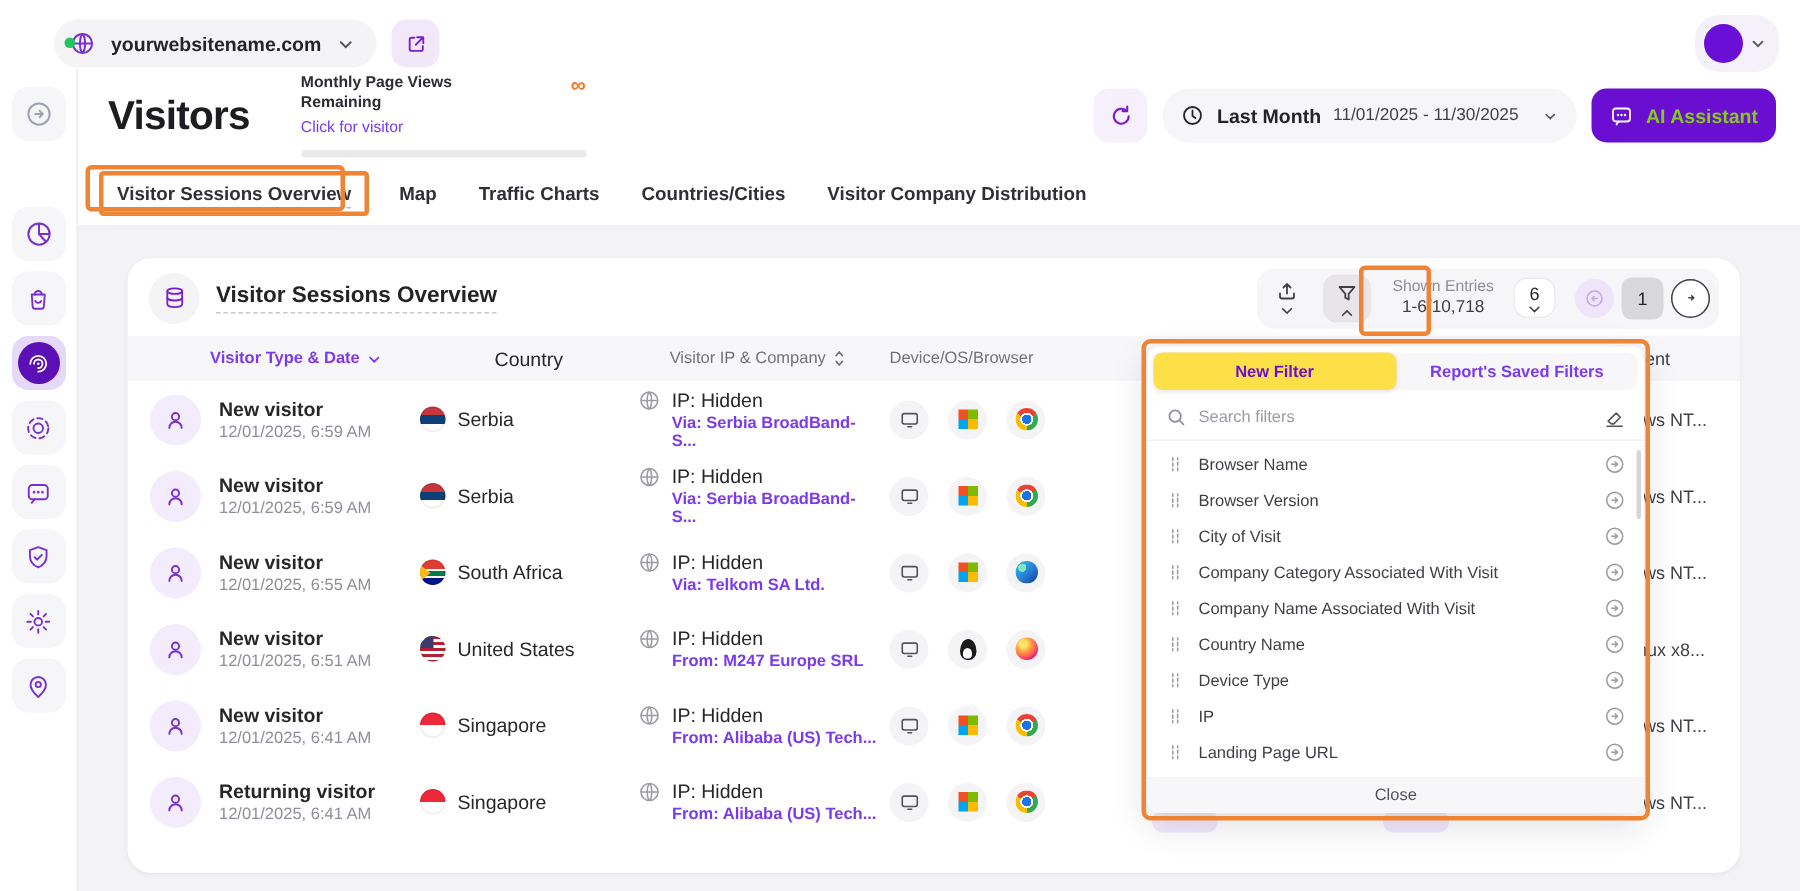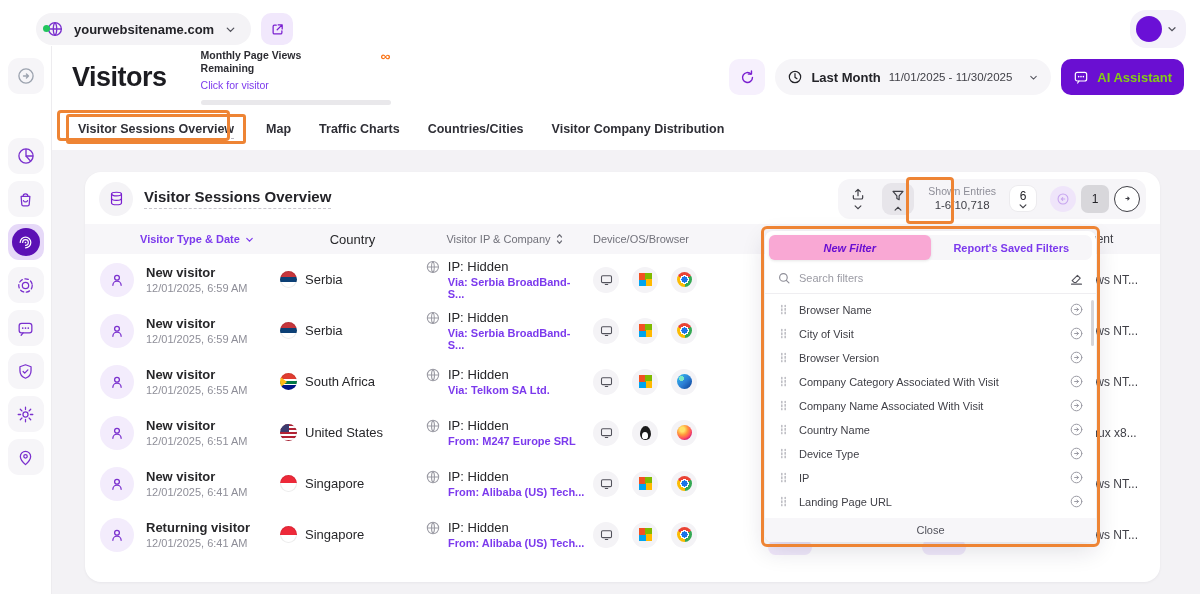--- a/index.html
+++ b/index.html
@@ -103,21 +103,21 @@
   .logo-edge { width:15px; height:15px; border-radius:50%; background:radial-gradient(circle at 30% 30%, #7ce8c4 0 18%, rgba(0,0,0,0) 19%), linear-gradient(135deg,#35c1f1 0%,#2b7cd3 55%,#0a3d8f 100%); }
   .logo-firefox { width:15px; height:15px; border-radius:50%; background:radial-gradient(circle at 35% 30%, #ffe268 0 16%, #ff9a3c 38%, #ff4f5e 62%, #b5007f 85%, #722291 100%); }
   .logo-linux { width:11px; height:14px; background:#1b1b1b; border-radius:50% 50% 46% 46% / 58% 58% 42% 42%; position:relative; }
   .logo-linux::after { content:""; position:absolute; left:2.5px; top:6px; width:6px; height:7px; background:#fff; border-radius:50% 50% 40% 40%; }
 
   
   .behind-pill { position:absolute; width:44px; height:15px; border-radius:8px; background:#f1e9fb; z-index:4; }
   .filter-panel { position:absolute; left:765px; top:231px; width:331px; height:311px; background:#fff; border-radius:8px; box-shadow:0 8px 24px rgba(30,20,60,.14); z-index:5; display:flex; flex-direction:column; }
   .fp-tabs { margin:4px; background:#f7f6f9; border-radius:7px; display:flex; height:28px; }
   .fp-tab { flex:1; display:flex; align-items:center; justify-content:center; font-size:11px; font-weight:bold; color:#7c3aed; cursor:pointer; border-radius:6px; }
-  .fp-tab.active { background:#f9a8d4; box-shadow:0 1px 3px rgba(0,0,0,.10); color:#6a0fd2;font-style:italic; }
+  .fp-tab.active { background:#fde047; box-shadow:0 1px 3px rgba(0,0,0,.10); color:#6a0fd2; }
   .fp-search { display:flex; align-items:center; gap:8px; padding:0 12px; height:32px; border-bottom:1px solid #efeef1; color:#8e8e98; }
   .fp-search input { flex:1; border:none; outline:none; font-size:11px; font-family:inherit; color:#3f3f46; background:transparent; }
   .fp-search input::placeholder { color:#9b9ba4; }
   .fp-items { flex:1; position:relative; padding:4px 0; }
   .fp-item { display:flex; align-items:center; gap:9px; height:24px; padding:0 12px; font-size:11px; color:#3f3f46; cursor:pointer; }
   .fp-item .lbl { flex:1; }
   .fp-scrollbar { position:absolute; right:2px; top:6px; width:3px; height:46px; border-radius:2px; background:#d6d5da; }
   .fp-close { height:27px; background:#f7f6f9; border:none; border-radius:0 0 8px 8px; font-size:11px; color:#52525b; cursor:pointer; font-family:inherit; }
 
   
@@ -657,31 +657,31 @@
       <span class="lbl">Browser Name</span>
       <svg width="15" height="15" viewBox="0 0 24 24" fill="none" stroke="#9b9ba4" stroke-width="1.6" stroke-linecap="round" stroke-linejoin="round">
           <circle cx="12" cy="12" r="8.5"></circle>
           <path d="M9 12h6M12.5 9.5L15 12l-2.5 2.5"></path>
         </svg>
     </div>
     <div class="fp-item">
       <svg width="13" height="13" viewBox="0 0 24 24" fill="none" stroke="#9b9ba4" stroke-width="1.9" stroke-linecap="round">
           <path d="M9 4v3.5M9 10.5v4M9 17.5V20M15 4v2.5M15 9.5v4M15 16.5V20"></path>
         </svg>
+      <span class="lbl">Browser Version</span>
+      <svg width="15" height="15" viewBox="0 0 24 24" fill="none" stroke="#9b9ba4" stroke-width="1.6" stroke-linecap="round" stroke-linejoin="round">
+          <circle cx="12" cy="12" r="8.5"></circle>
+          <path d="M9 12h6M12.5 9.5L15 12l-2.5 2.5"></path>
+        </svg>
+    </div>
+    <div class="fp-item">
+      <svg width="13" height="13" viewBox="0 0 24 24" fill="none" stroke="#9b9ba4" stroke-width="1.9" stroke-linecap="round">
+          <path d="M9 4v3.5M9 10.5v4M9 17.5V20M15 4v2.5M15 9.5v4M15 16.5V20"></path>
+        </svg>
       <span class="lbl">City of Visit</span>
-      <svg width="15" height="15" viewBox="0 0 24 24" fill="none" stroke="#9b9ba4" stroke-width="1.6" stroke-linecap="round" stroke-linejoin="round">
-          <circle cx="12" cy="12" r="8.5"></circle>
-          <path d="M9 12h6M12.5 9.5L15 12l-2.5 2.5"></path>
-        </svg>
-    </div>
-    <div class="fp-item">
-      <svg width="13" height="13" viewBox="0 0 24 24" fill="none" stroke="#9b9ba4" stroke-width="1.9" stroke-linecap="round">
-          <path d="M9 4v3.5M9 10.5v4M9 17.5V20M15 4v2.5M15 9.5v4M15 16.5V20"></path>
-        </svg>
-      <span class="lbl">Browser Version</span>
       <svg width="15" height="15" viewBox="0 0 24 24" fill="none" stroke="#9b9ba4" stroke-width="1.6" stroke-linecap="round" stroke-linejoin="round">
           <circle cx="12" cy="12" r="8.5"></circle>
           <path d="M9 12h6M12.5 9.5L15 12l-2.5 2.5"></path>
         </svg>
     </div>
     <div class="fp-item">
       <svg width="13" height="13" viewBox="0 0 24 24" fill="none" stroke="#9b9ba4" stroke-width="1.9" stroke-linecap="round">
           <path d="M9 4v3.5M9 10.5v4M9 17.5V20M15 4v2.5M15 9.5v4M15 16.5V20"></path>
         </svg>
       <span class="lbl">Company Category Associated With Visit</span>

